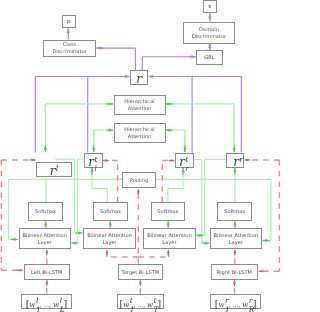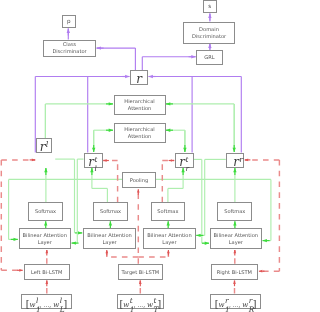--- a/index.html
+++ b/index.html
@@ -303,21 +303,21 @@
     </div>
   <div class="node math" style="left:130px;top:70px;width:18px;height:15px;">
       <span class="node-label"><span class="mi">r</span></span>
     </div>
   <div class="node text" style="left:113.5px;top:94.5px;width:52px;height:20px;">
       <span class="node-label"><span class="ln">Hierarchical</span><br><span class="ln">Attention</span></span>
     </div>
   <div class="node text" style="left:113.5px;top:123px;width:52px;height:20px;">
       <span class="node-label"><span class="ln">Hierarchical</span><br><span class="ln">Attention</span></span>
     </div>
-  <div class="node math" style="left:36px;top:138px;width:16px;height:15px;">
+  <div class="node math" style="left:36px;top:162px;width:36px;height:15px;">
       <span class="node-label"><span class="mi">r</span><span class="sup">l</span></span>
     </div>
   <div class="node math" style="left:84px;top:152.5px;width:18.5px;height:15px;">
       <span class="node-label"><span class="mi">r</span><span class="ss"><span class="u">t</span><span class="d">l</span></span></span>
     </div>
   <div class="node math" style="left:175px;top:152.5px;width:18.5px;height:15px;">
       <span class="node-label"><span class="mi">r</span><span class="ss"><span class="u">t</span><span class="d">r</span></span></span>
     </div>
   <div class="node math" style="left:225.5px;top:152.5px;width:18.5px;height:15px;align-items:flex-end;">
       <span class="node-label"><span class="mi">r</span><span class="sup">r</span></span>

